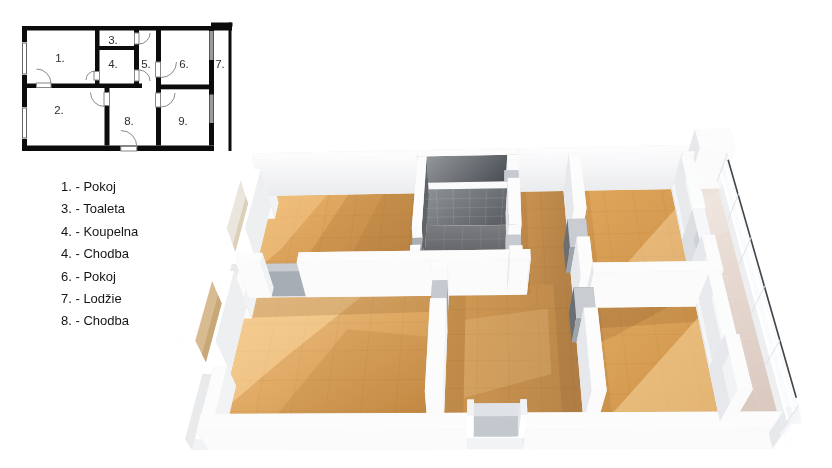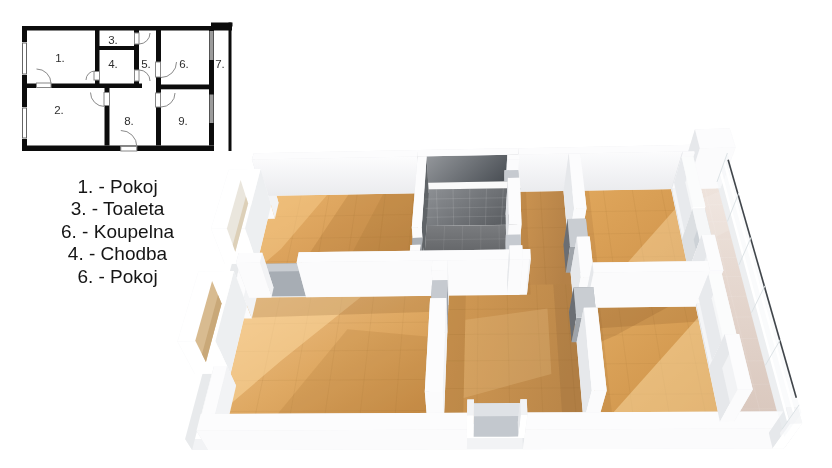--- a/index.html
+++ b/index.html
@@ -1,17 +1,17 @@
 <!DOCTYPE html>
 <html><head><meta charset="utf-8"><title>Floorplan</title>
 <style>
 html,body{margin:0;padding:0;background:#ffffff;width:832px;height:468px;overflow:hidden;}
 body{font-family:"Liberation Sans",sans-serif;position:relative;}
 #plan2d{position:absolute;left:0;top:0;}
-#legend{position:absolute;left:61px;top:176px;color:#151515;font-size:19px;line-height:22.4px;letter-spacing:0px;text-align:center;}
+#legend{position:absolute;left:61px;top:176px;color:#151515;font-size:13px;line-height:22.4px;letter-spacing:0px;}
 #view3d{position:absolute;left:0;top:0;}
 </style></head>
 <body>
 
 <div id="view3d"><svg width="832" height="468" viewBox="0 0 832 468">
       <defs>
 <linearGradient id="wood1" x1="0" y1="0" x2="1" y2="1">
  <stop offset="0" stop-color="#e7b169"></stop>
           <stop offset="0.55" stop-color="#d89e58"></stop>
           <stop offset="1" stop-color="#c48d4c"></stop>
@@ -690,15 +690,17 @@
 <text x="146" y="68" font-size="11.5" font-family="Liberation Sans, sans-serif" fill="#2e2e2e" text-anchor="middle">5.</text>
 <text x="184" y="68" font-size="11.5" font-family="Liberation Sans, sans-serif" fill="#2e2e2e" text-anchor="middle">6.</text>
 <text x="220" y="68" font-size="11.5" font-family="Liberation Sans, sans-serif" fill="#2e2e2e" text-anchor="middle">7.</text>
 <text x="129" y="125" font-size="11.5" font-family="Liberation Sans, sans-serif" fill="#2e2e2e" text-anchor="middle">8.</text>
 <text x="183" y="125" font-size="11.5" font-family="Liberation Sans, sans-serif" fill="#2e2e2e" text-anchor="middle">9.</text>
     </svg></div>
 
 <div id="legend">
 <div class="li">1. - Pokoj</div>
 <div class="li">3. - Toaleta</div>
-<div class="li">6. - Koupelna</div>
+<div class="li">4. - Koupelna</div>
 <div class="li">4. - Chodba</div>
 <div class="li">6. - Pokoj</div>
+<div class="li">7. - Lodžie</div>
+<div class="li">8. - Chodba</div>
 </div>
 </body></html>

